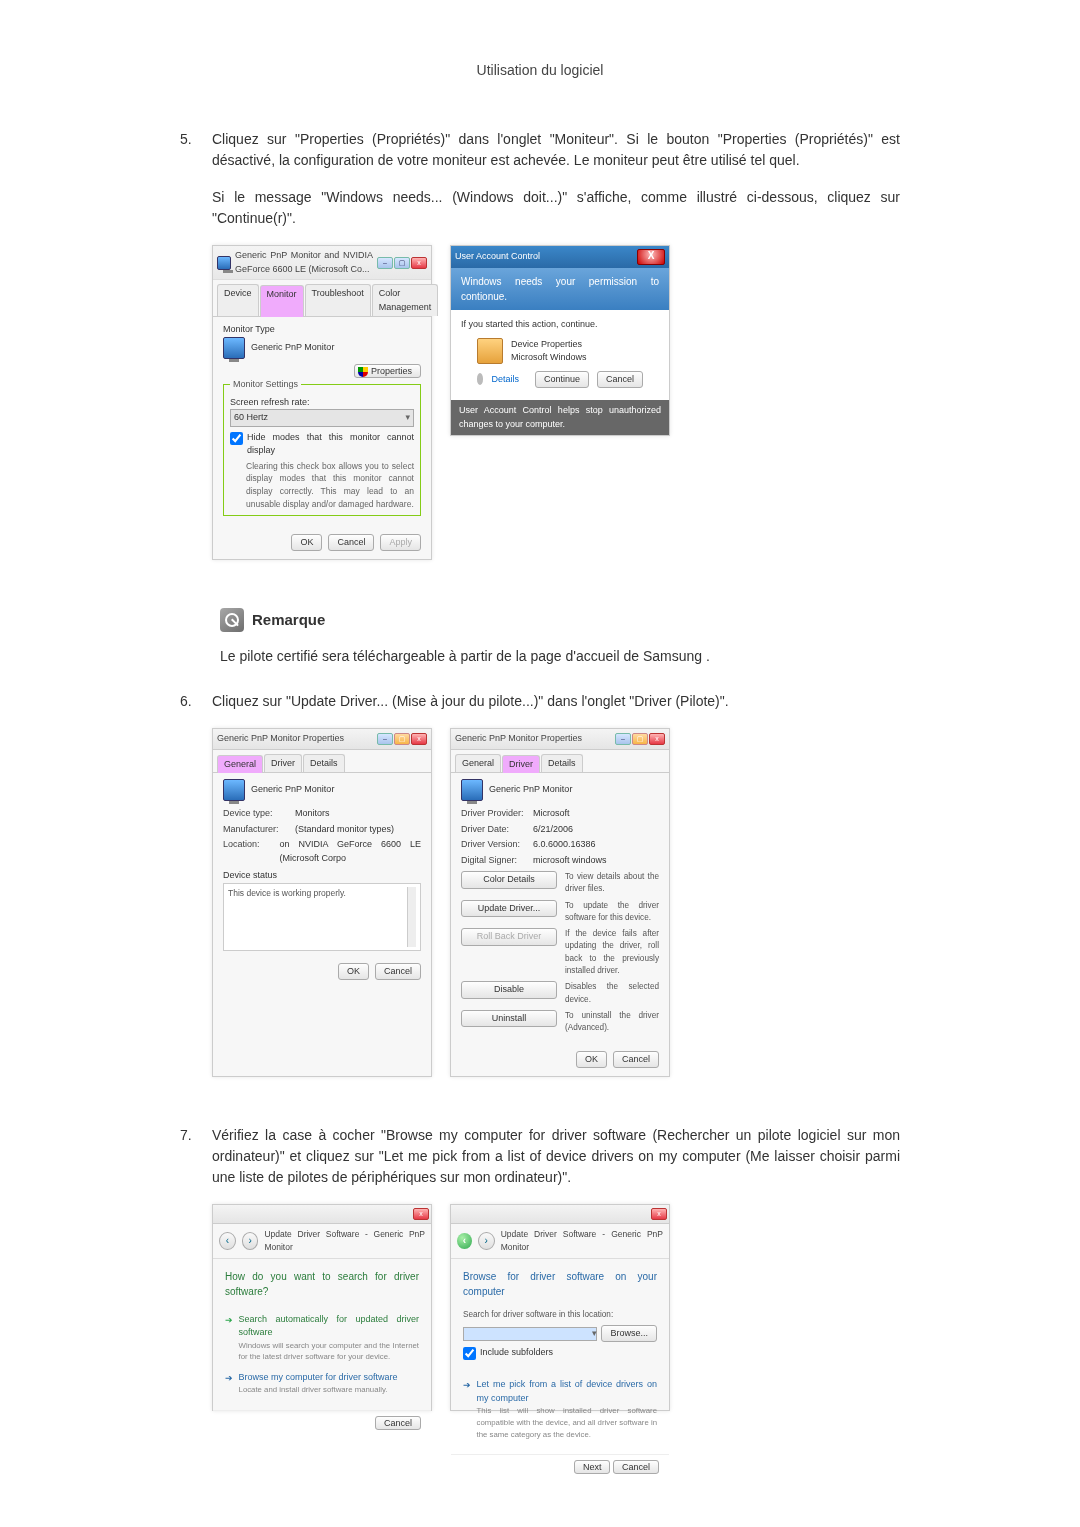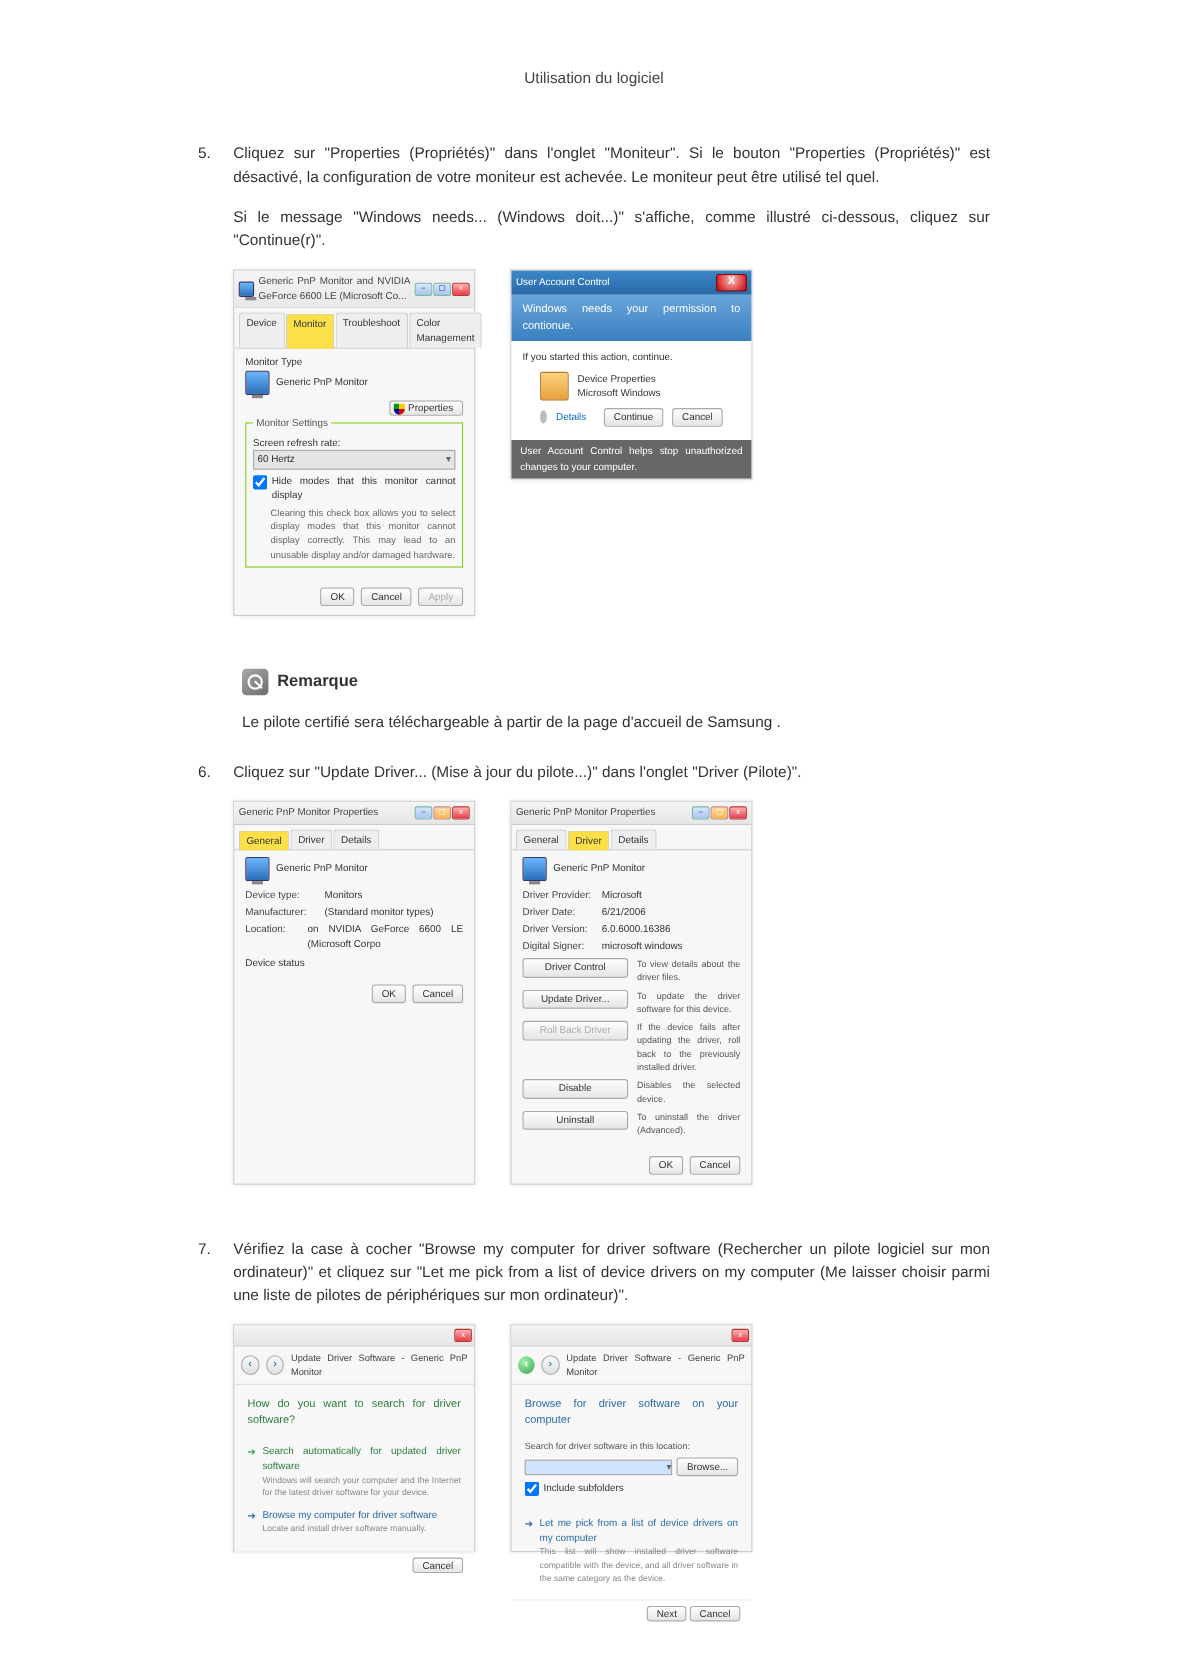--- a/index.html
+++ b/index.html
@@ -30,21 +30,21 @@
     width: 32px;
     flex-shrink: 0;
   }
   .step-body {
     flex: 1;
     text-align: justify;
   }
   .step-body p { margin: 0 0 16px 0; }
   .figure-row {
     display: flex;
-    gap: 32px;
+    gap: 18px;
     margin: 10px 0 28px 0;
   }
   .dialog {
     background: #f7f7f7;
     border: 1px solid #ccc;
     font-size: 9px;
     color: #333;
     box-shadow: 0 0 4px rgba(0,0,0,0.1);
   }
   
@@ -77,21 +77,21 @@
     gap: 0;
   }
   .tab {
     border: 1px solid #ccc;
     border-bottom: none;
     padding: 2px 6px;
     background: #eee;
     margin-right: 1px;
     border-radius: 3px 3px 0 0;
   }
-  .tab.active { background: #fde047; position: relative; top: 1px; }
+  .tab.active { background: #f0abfc; position: relative; top: 1px; }
   .dlg-body { padding: 6px 10px; }
   fieldset {
     border: 1px solid #84cc16;
     margin: 0 0 6px 0;
     padding: 4px 6px;
   }
   legend { font-size: 9px; padding: 0 3px; color:#555; }
   .mtype-row { display:flex; align-items:center; gap:6px; margin-bottom:6px;}
   .mon-icon {
     width: 20px; height: 20px;
@@ -381,20 +381,24 @@
               </div>
           <div class="kv">
                 <span class="k">Manufacturer:</span>
                 <span>(Standard monitor types)</span>
               </div>
           <div class="kv">
                 <span class="k">Location:</span>
                 <span>on NVIDIA GeForce 6600 LE (Microsoft Corpo</span>
               </div>
           <div style="margin-top:4px">Device status</div>
+          <div class="statusbox">
+            <span>This device is working properly.</span>
+            <span class="scrolly"></span>
+          </div>
         </div>
         <div class="dlg-buttons">
           <span class="btn">OK</span>
           <span class="btn">Cancel</span>
         </div>
       </div>
 
       <div class="dialog dlg-prop">
         <div class="prop-title">
           <span class="t">Generic PnP Monitor Properties</span>
@@ -424,21 +428,21 @@
               </div>
           <div class="kv">
                 <span class="k">Driver Version:</span>
                 <span>6.0.6000.16386</span>
               </div>
           <div class="kv">
                 <span class="k">Digital Signer:</span>
                 <span>microsoft windows</span>
               </div>
           <div class="drv-btn-row">
-                <span class="btn">Driver Control</span>
+                <span class="btn">Color Details</span>
                 <span class="drv-desc">To view details about the driver files.</span>
               </div>
           <div class="drv-btn-row">
                 <span class="btn">Update Driver...</span>
                 <span class="drv-desc">To update the driver software for this device.</span>
               </div>
           <div class="drv-btn-row">
                 <span class="btn disabled">Roll Back Driver</span>
                 <span class="drv-desc">If the device fails after updating the driver, roll back to the previously installed driver.</span>
               </div>

